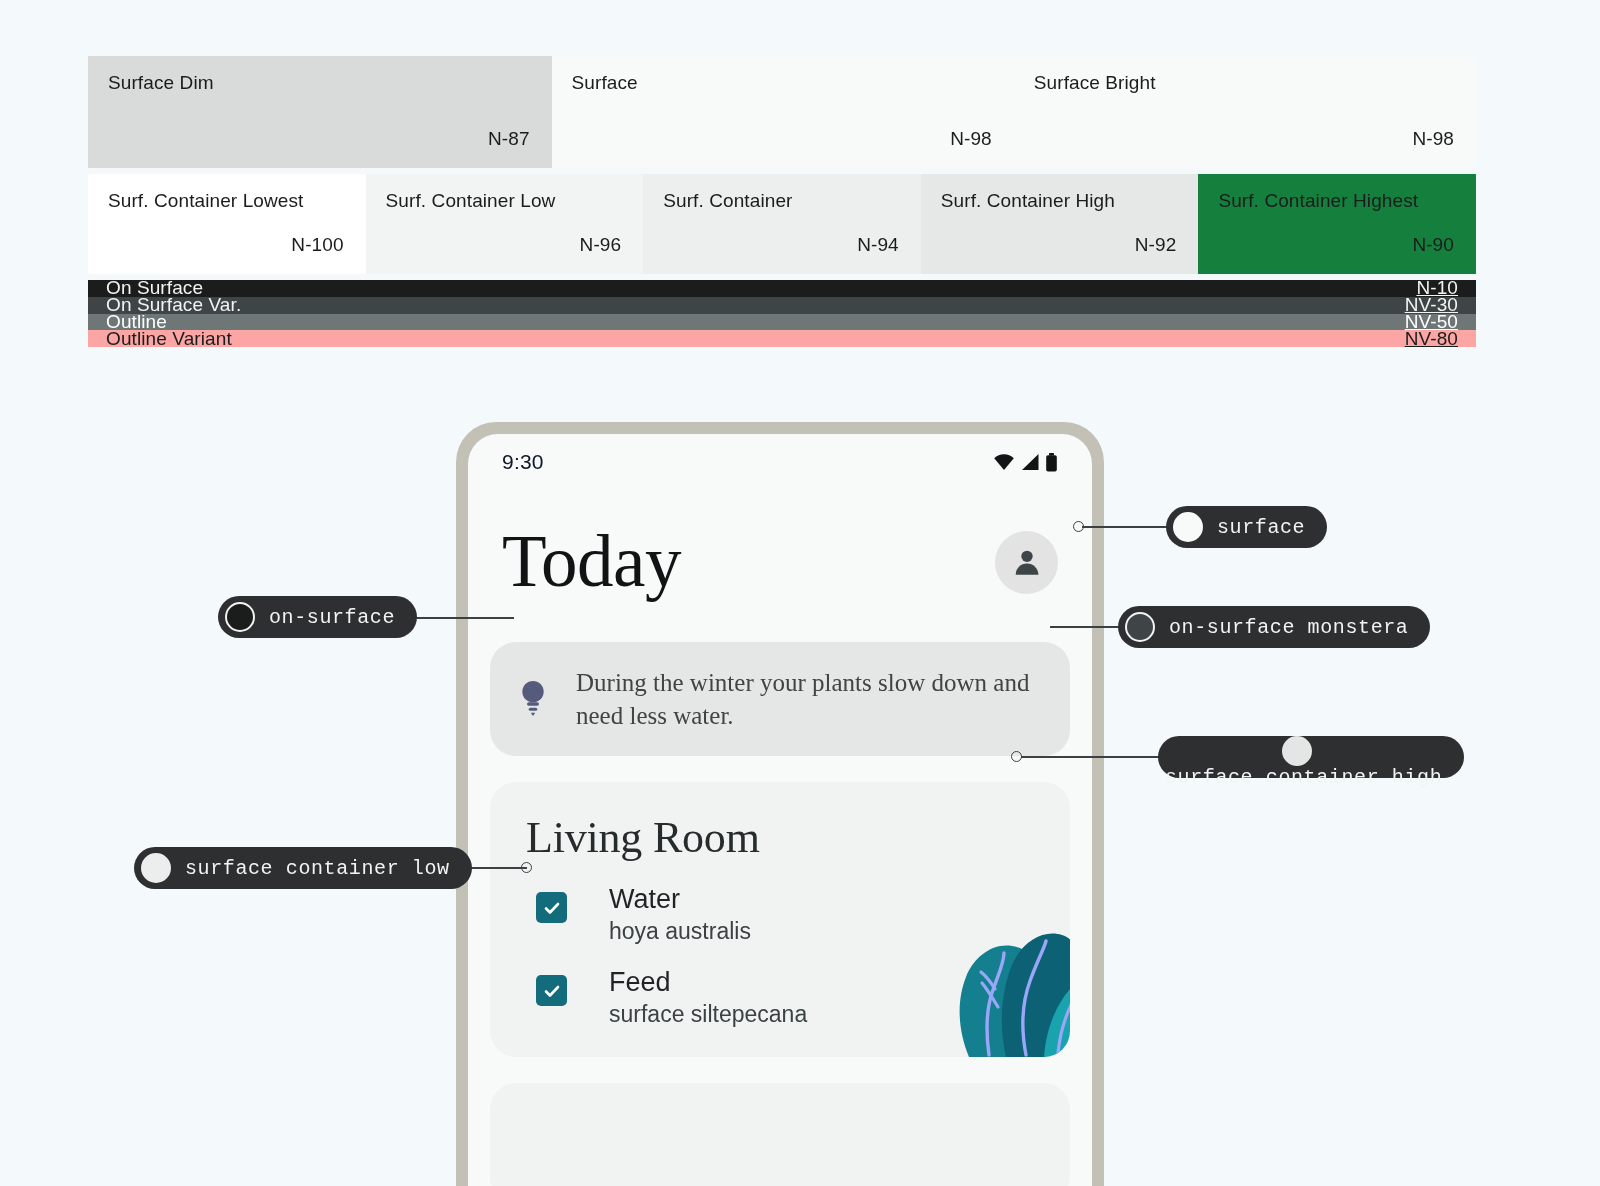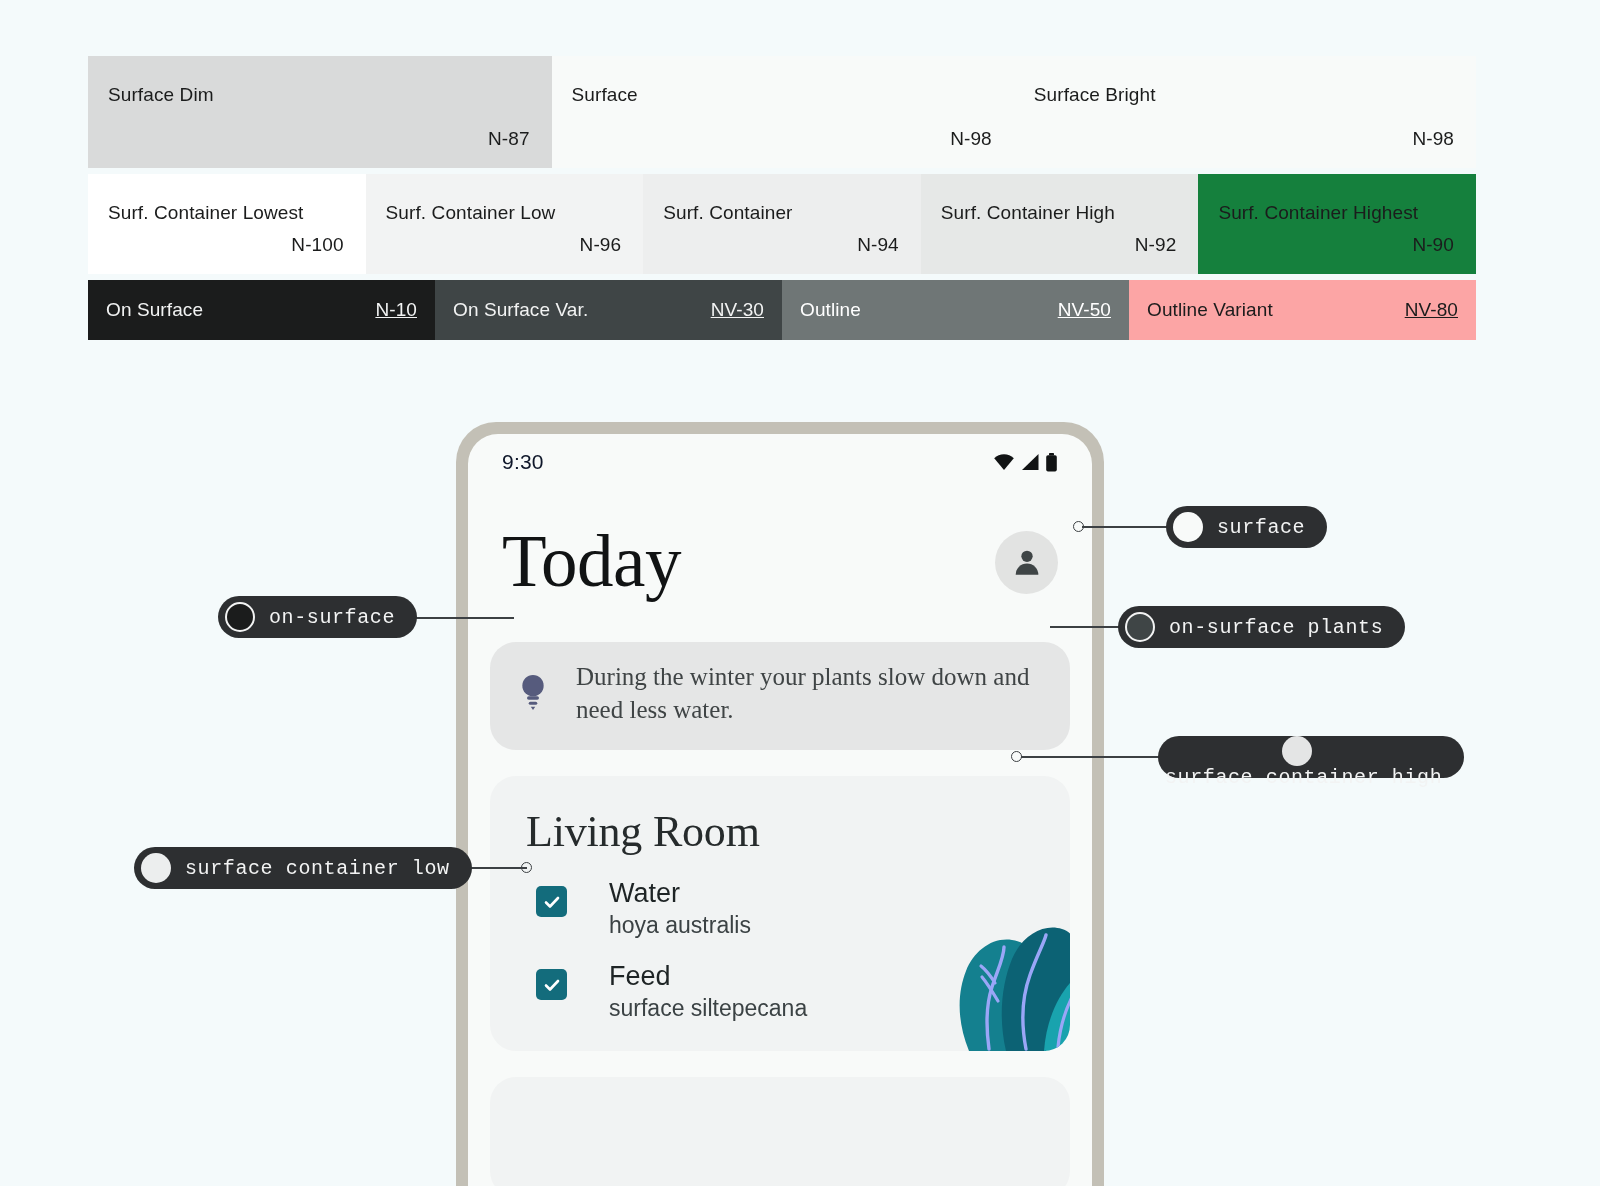--- a/index.html
+++ b/index.html
@@ -22,26 +22,26 @@
     left: 88px;
     top: 56px;
     width: 1388px;
   }
   .swatch-row {
     display: flex;
     width: 100%;
   }
   .swatch-row.row-top { height: 112px; }
   .swatch-row.row-mid { height: 100px; margin-top: 6px; }
-  .swatch-row.row-dark { height: 60px; margin-top: 6px; }
+  .swatch-row.row-dark { height: 67px; margin-top: 6px; flex-direction: column; }
 
   .swatch {
     position: relative;
     box-sizing: border-box;
-    padding: 28px 22px 0 20px;
+    padding: 16px 22px 0 20px;
     overflow: hidden;
   }
   .swatch .sw-name {
     font-size: 19px;
     line-height: 22px;
     letter-spacing: 0.1px;
     white-space: nowrap;
   }
   .swatch .sw-token {
     position: absolute;
@@ -137,21 +137,21 @@
     flex: 0 0 auto;
   }
 
   
   #tip-card {
     margin: 42px 22px 0 22px;
     background: #e5e6e6;
     border-radius: 26px;
     display: flex;
     align-items: center;
-    padding: 18px 26px 24px 26px;
+    padding: 24px 26px 24px 26px;
     box-sizing: border-box;
   }
   #tip-icon { flex: 0 0 auto; margin-right: 26px; }
   #tip-text {
     font-family: "Liberation Serif", serif;
     font-size: 25px;
     line-height: 33px;
     color: #3f4445;
   }
 
@@ -433,21 +433,21 @@
 
 <div class="leader" style="left:404px; top:617px; width:110px;"></div>
 <div class="pill" style="left:218px; top:596px;">
   <span class="pill-swatch" style="background:#1b1c1c; border:2px solid #f2f3f3;"></span>
   <span class="pill-label">on-surface</span>
 </div>
 
 <div class="leader" style="left:1050px; top:626px; width:70px;"></div>
 <div class="pill" style="left:1118px; top:606px;">
   <span class="pill-swatch" style="background:#3f4546; border:2px solid #f2f3f3;"></span>
-  <span class="pill-label">on-surface plants</span>
+  <span class="pill-label">on-surface monstera</span>
 </div>
 
 <div class="leader" style="left:1021px; top:756px; width:140px;"></div>
 <div class="dot" style="left:1011px; top:751px;"></div>
 <div class="pill" style="left:1158px; top:736px;flex-direction:column;">
   <span class="pill-swatch" style="background:#e4e5e5;"></span>
   <span class="pill-label">surface container high</span>
 </div>
 
 <div class="leader" style="left:447px; top:867px; width:80px;"></div>

